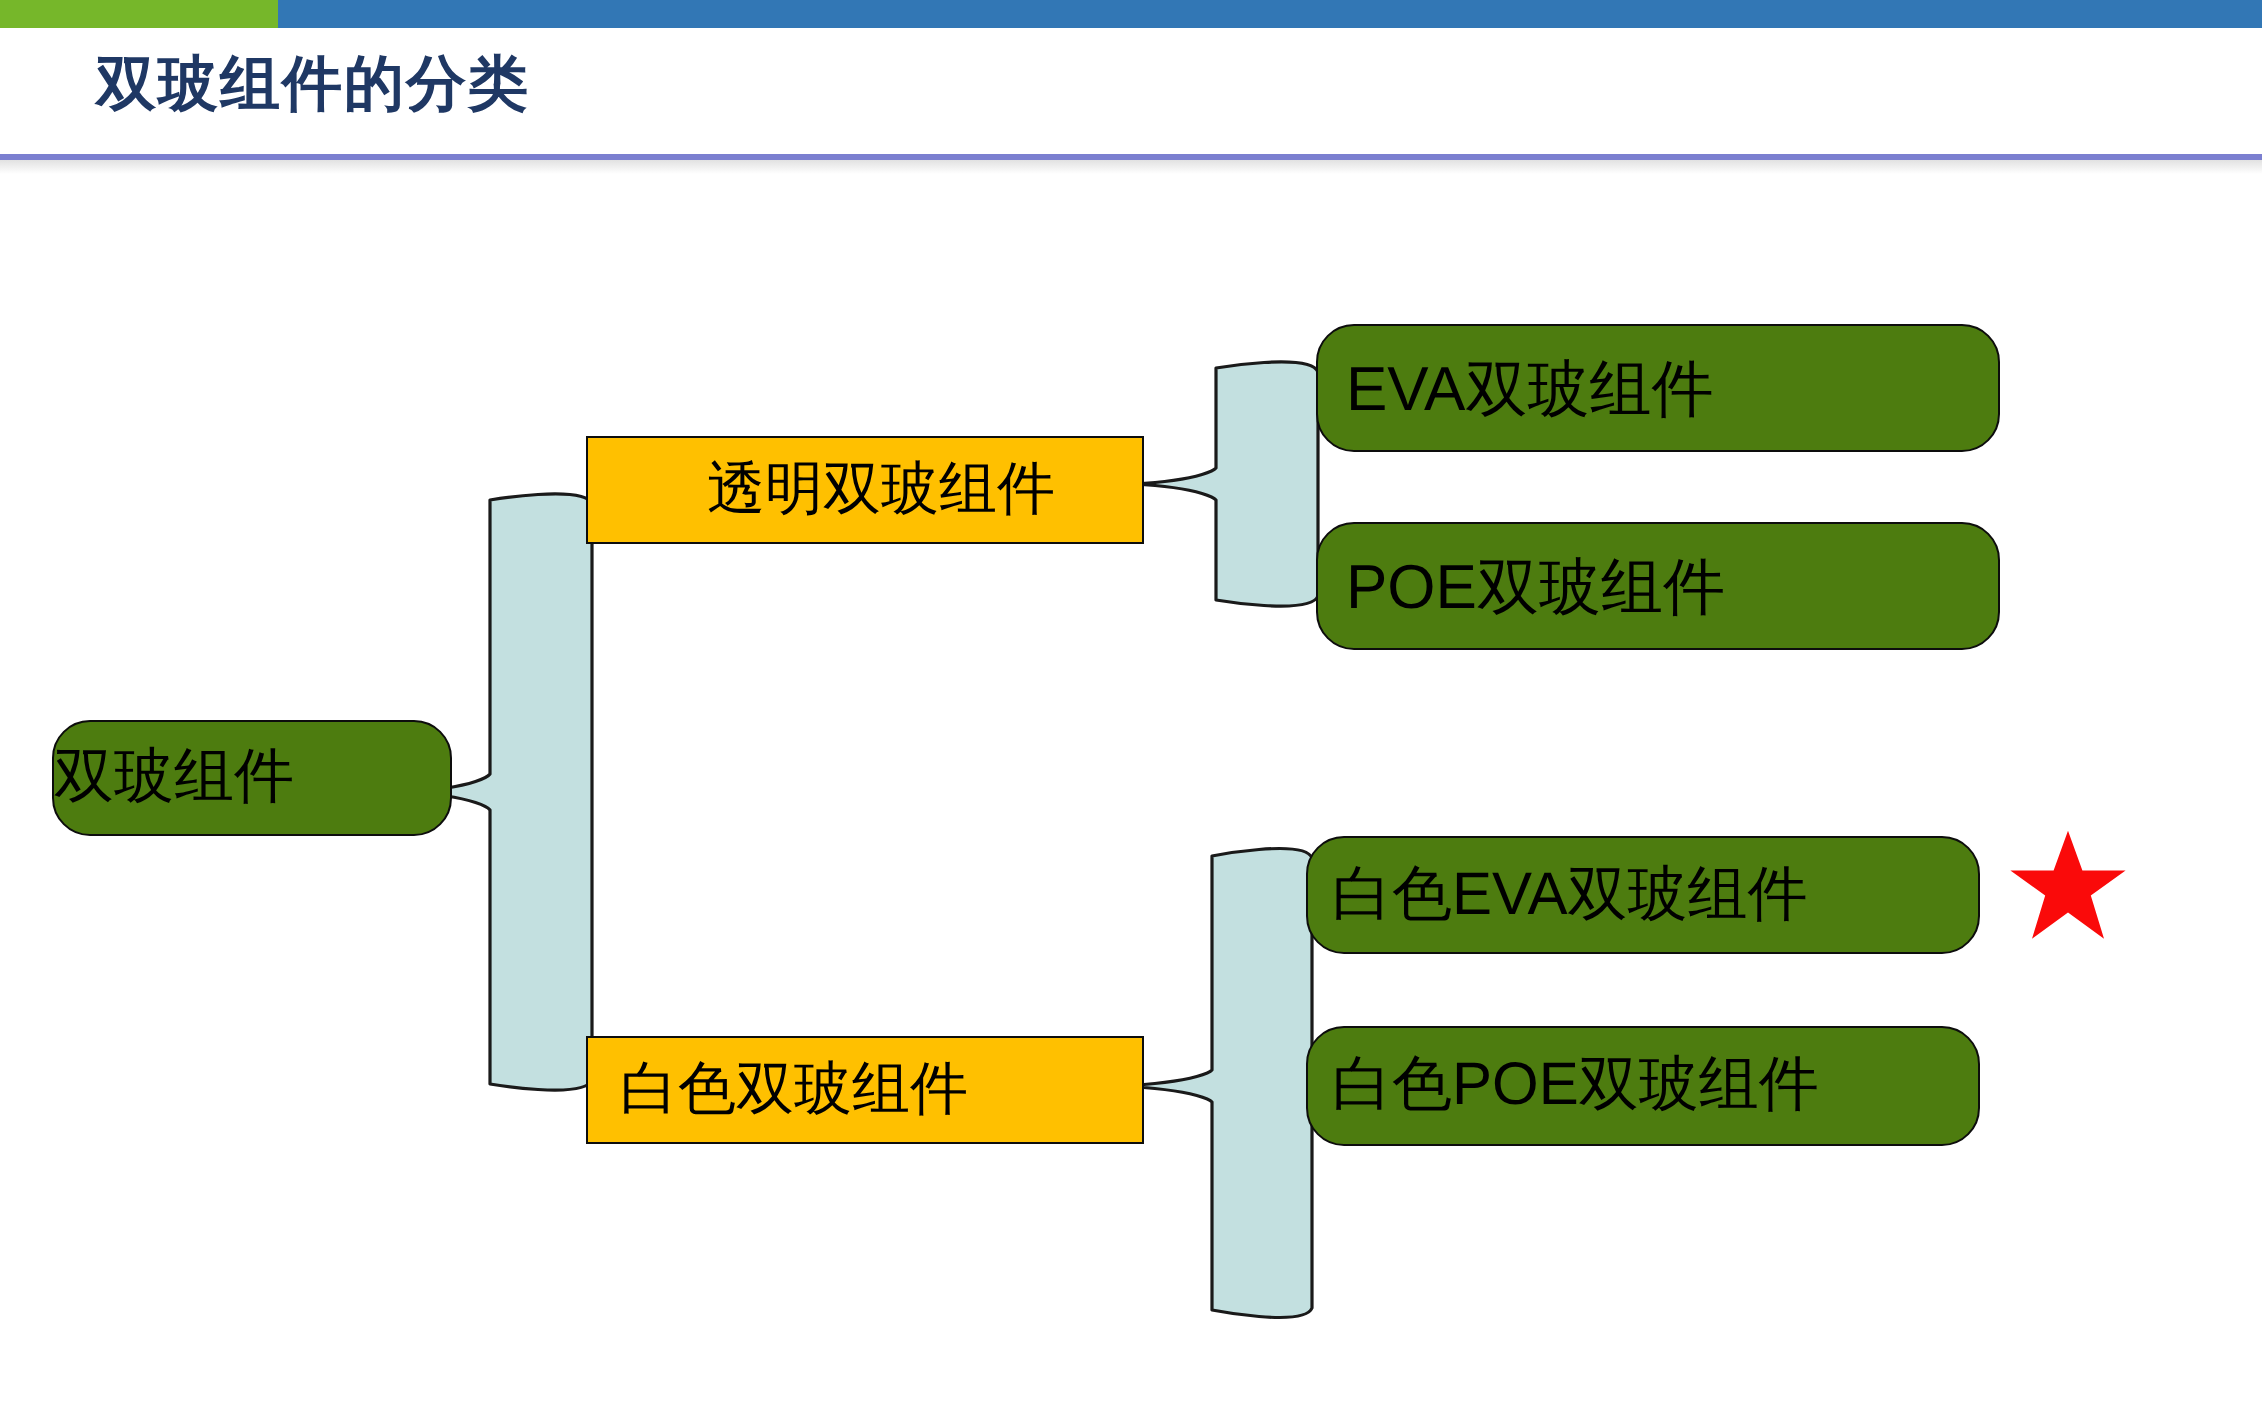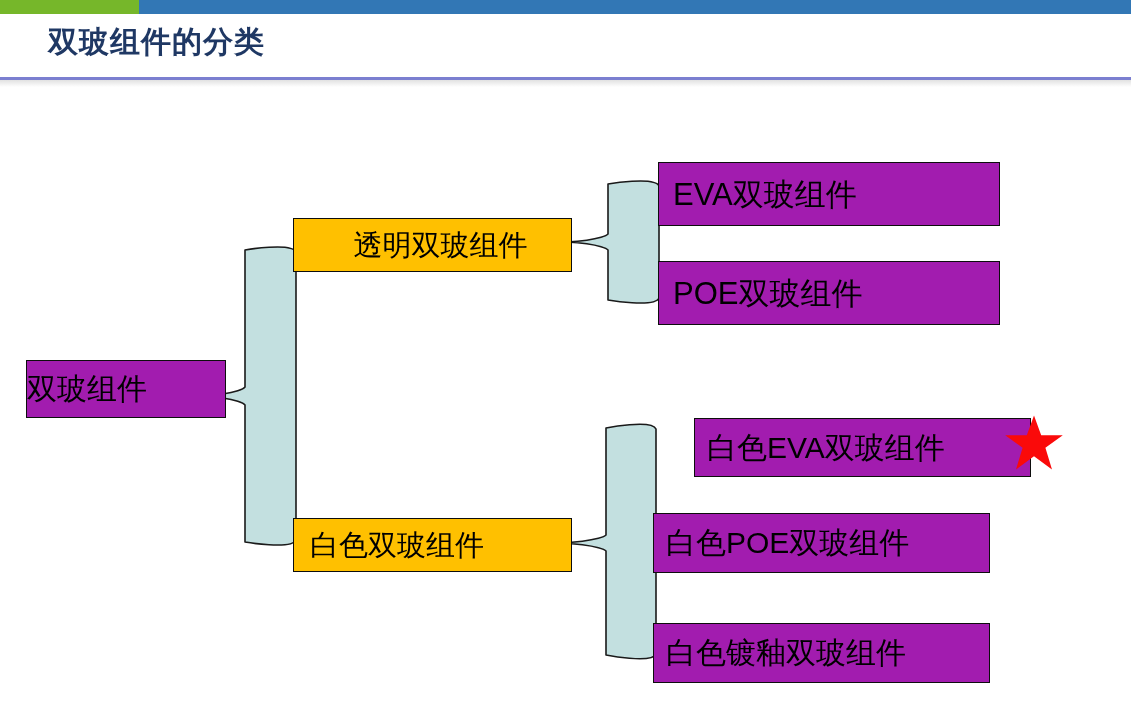--- a/index.html
+++ b/index.html
@@ -67,21 +67,21 @@
   
   .node {
     position: absolute;
     box-sizing: border-box;
     border: 1px solid #0d0d0d;
     display: flex;
     align-items: center;
     color: #000000;
     white-space: nowrap;
   }
-  .node.blue  { background: #a21caf; }
+  .node.blue  { background: #4d7c0f; border-radius: 19px; }
   .node.amber { background: #ffc000; }
 
   .node-label {
     display: block;
     line-height: 1;
   }
 
   
   #node-root {
     left: 10px;  top: 360px;
@@ -116,21 +116,20 @@
     padding-left: 14px;
     font-size: 31px;
     text-align: right;
   }
   
   #node-white-eva {
     left: 653px; top: 418px;
     width: 337px; height: 59px;
     padding-left: 12px;
     font-size: 30px;
-    margin-left: 41px;
   }
   #node-white-poe {
     left: 653px; top: 513px;
     width: 337px; height: 60px;
     padding-left: 12px;
     font-size: 30px;
   }
   #node-white-glaze {
     left: 653px; top: 623px;
     width: 337px; height: 60px;
@@ -223,21 +222,18 @@
   </div>
 
   <div class="node blue" id="node-white-eva">
     <span class="node-label">白色EVA双玻组件</span>
   </div>
 
   <div class="node blue" id="node-white-poe">
     <span class="node-label">白色POE双玻组件</span>
   </div>
 
-  <div class="node blue" id="node-white-glaze">
-    <span class="node-label">白色镀釉双玻组件</span>
-  </div>
 
   <svg id="star-accent" viewBox="0 0 100 96">
     <polygon points="50,2 62,35 98,35 69,56 80,92 50,70 20,92 31,56 2,35 38,35" fill="#fa0a0a"></polygon>
   </svg>
 
 </div>
 
 </body></html>

